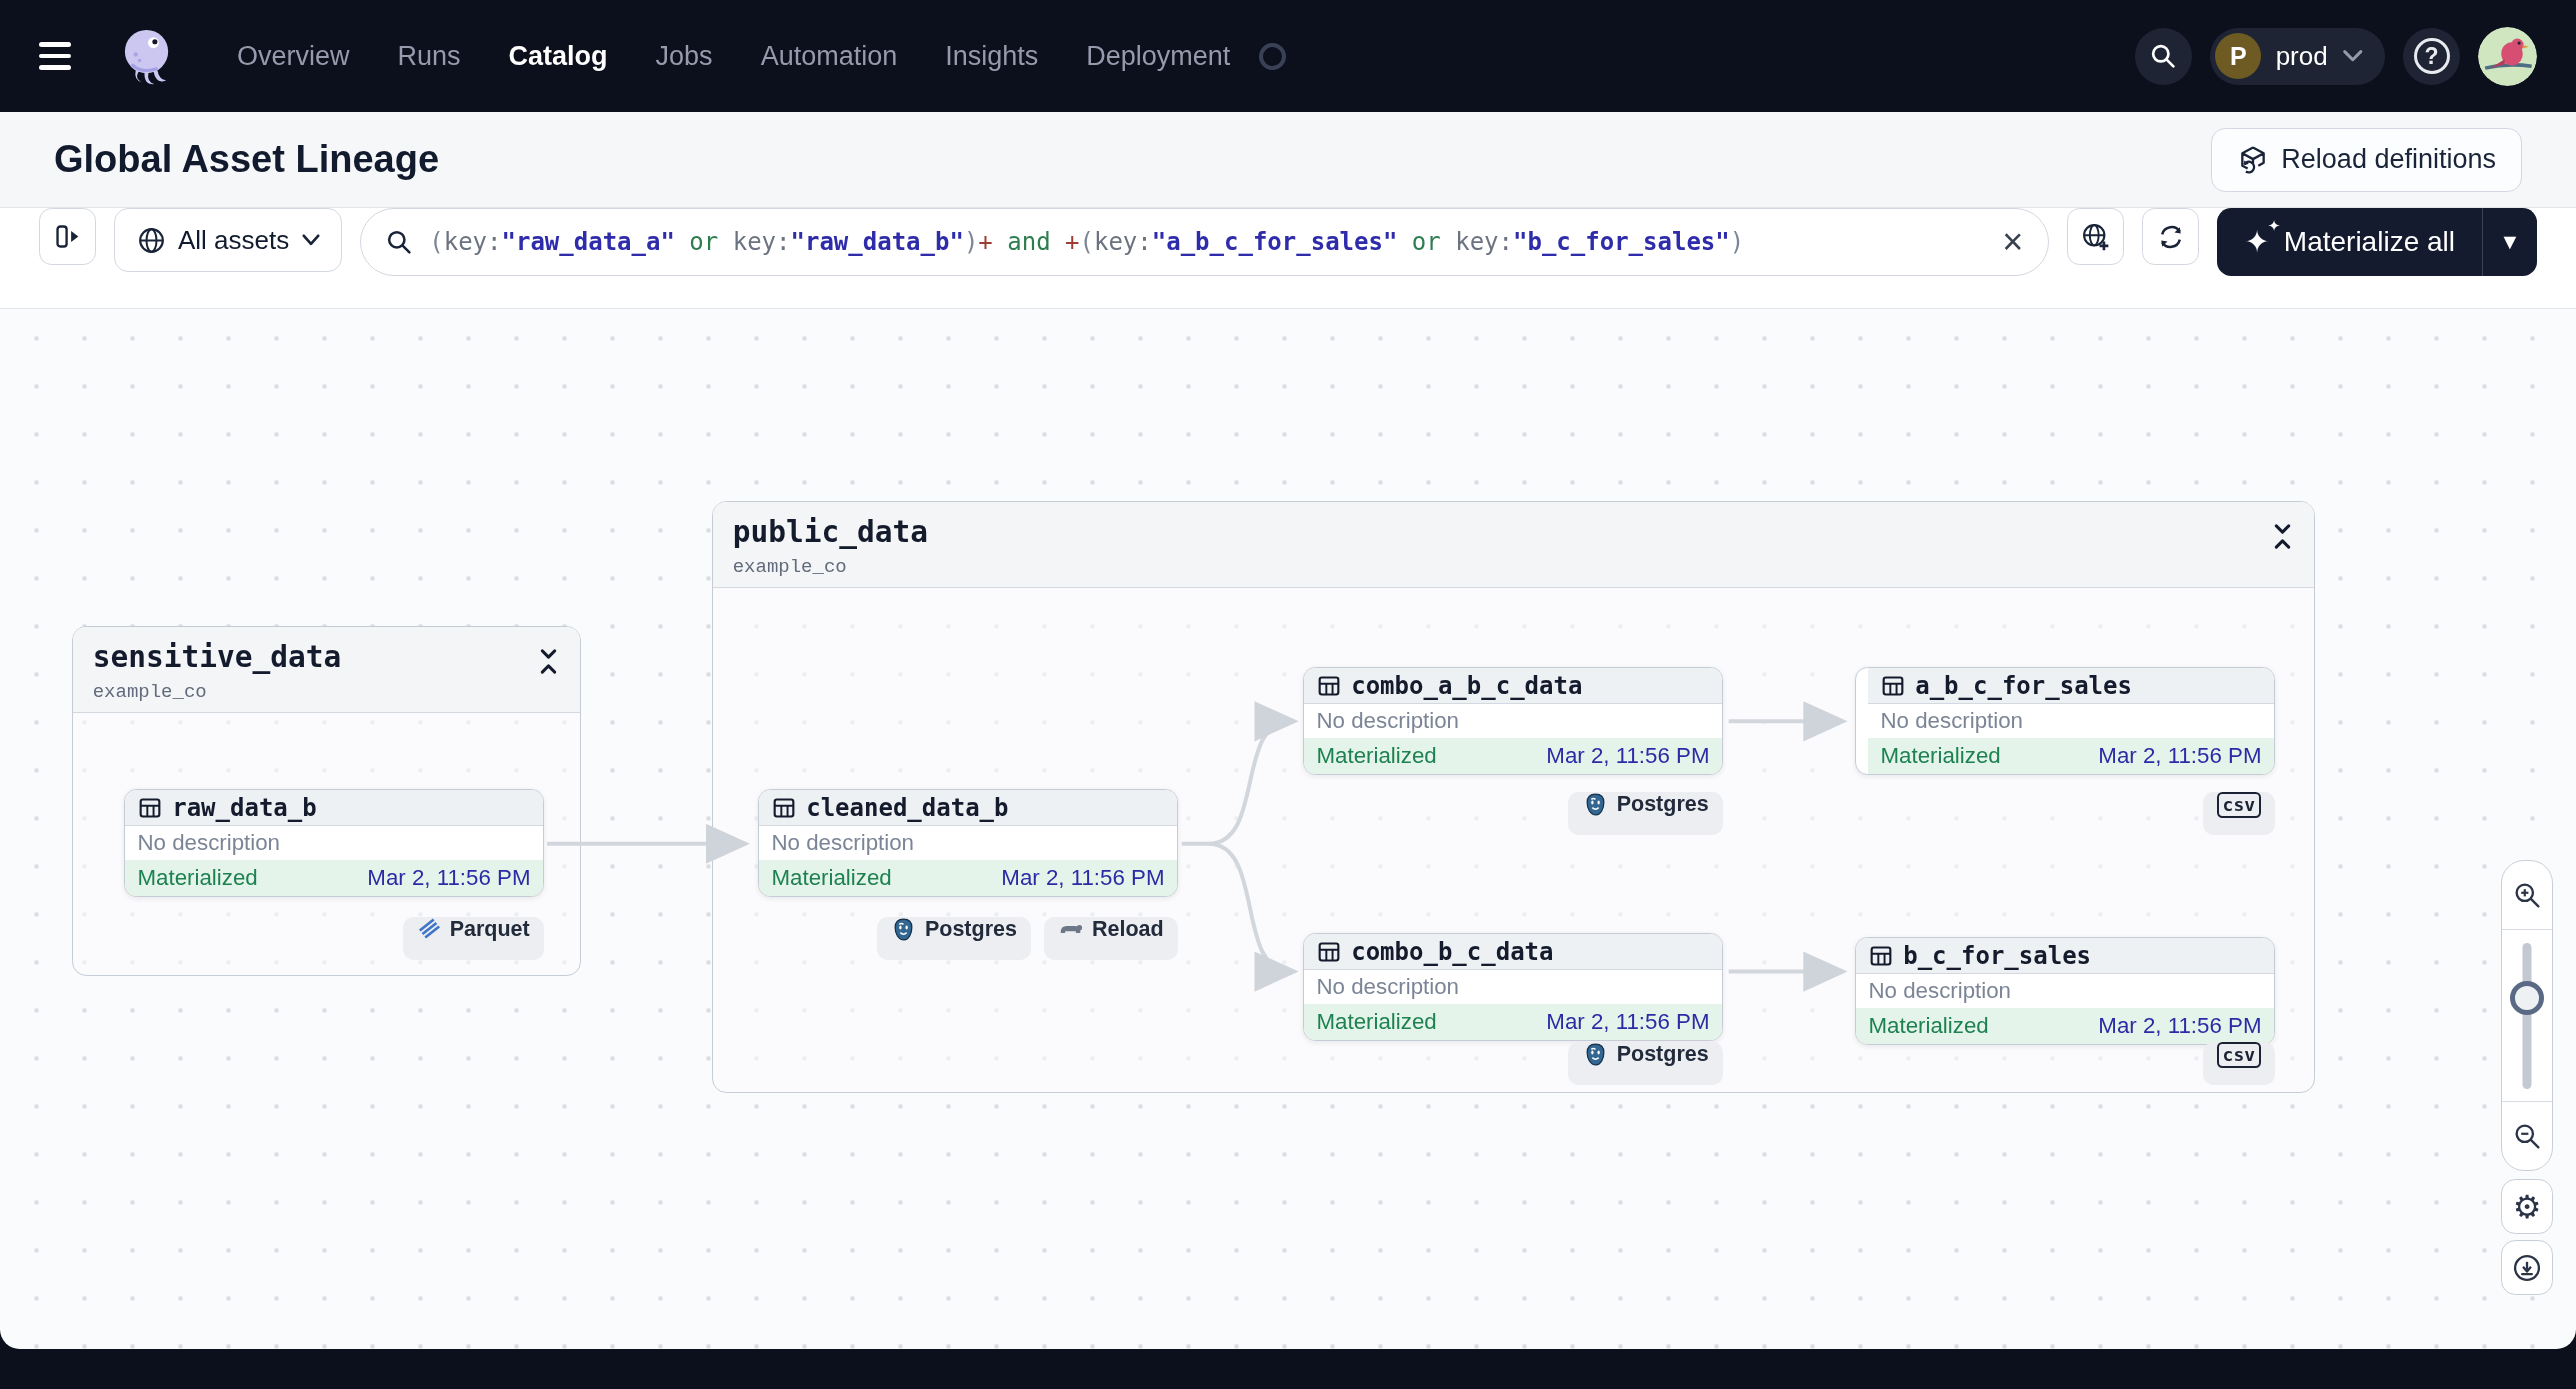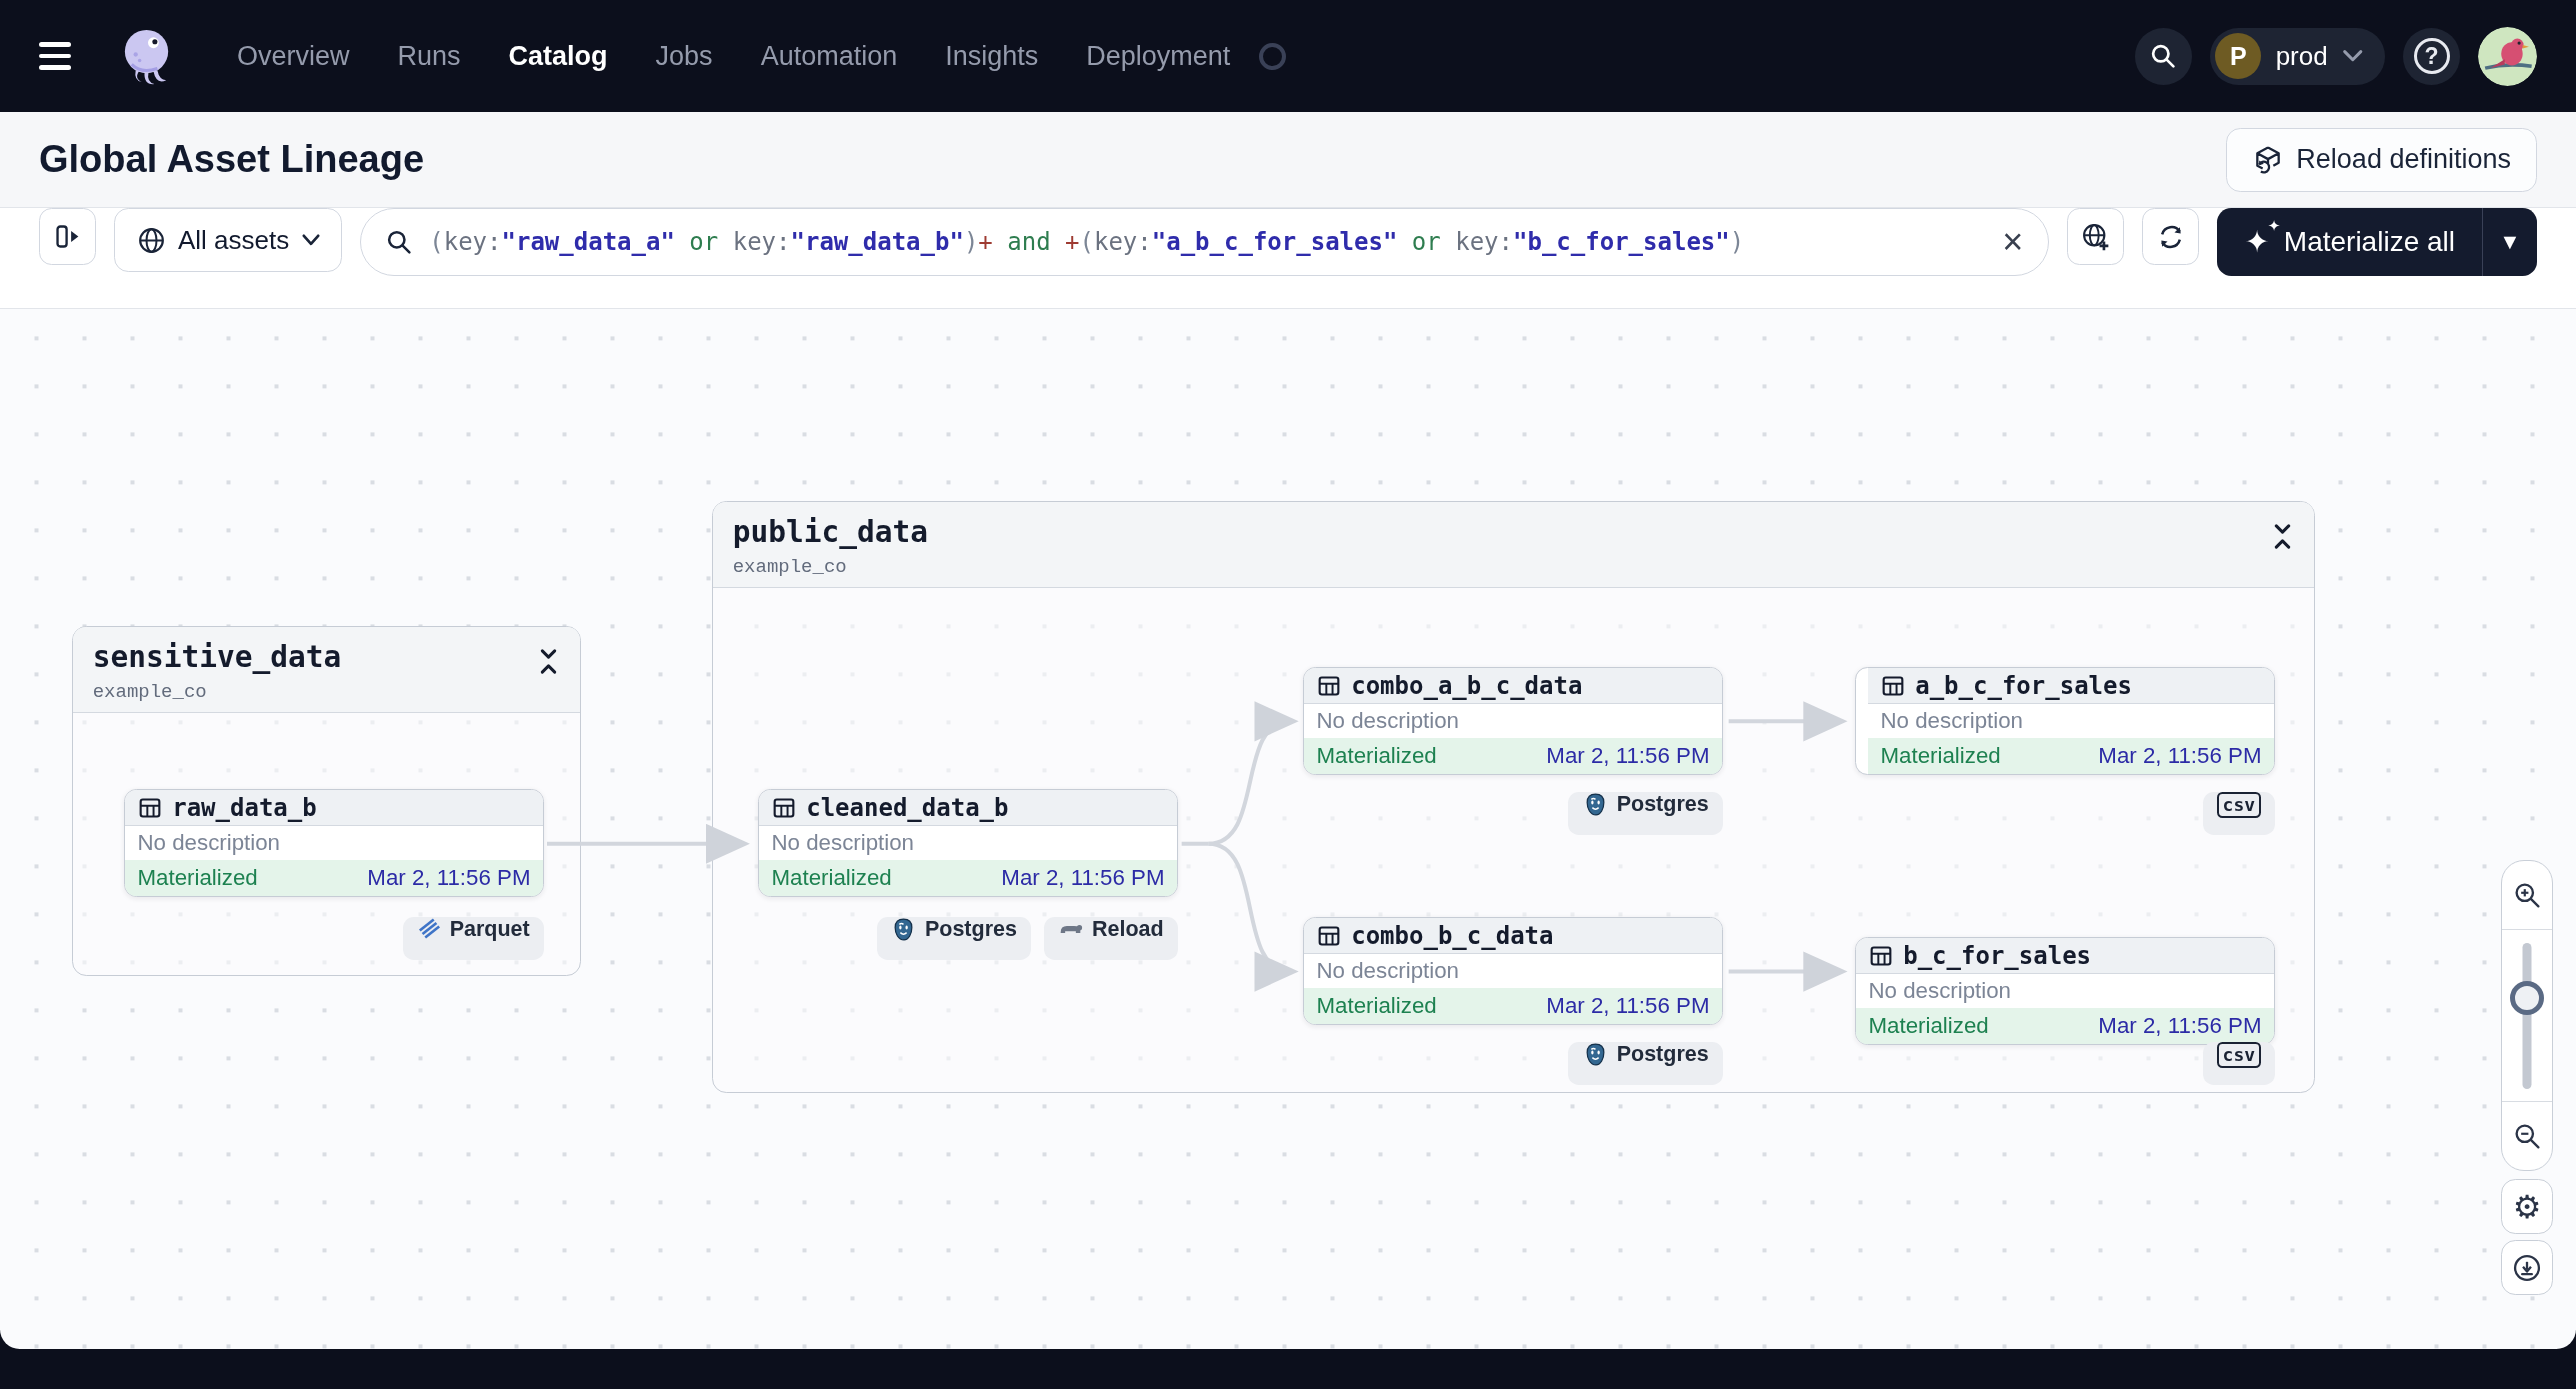--- a/index.html
+++ b/index.html
@@ -21,21 +21,21 @@
   .env-pill { height:57px; border-radius:36px; background:#1e2433; display:flex; align-items:center; gap:14.3px; padding:0 21.5px 0 5.4px; cursor:pointer; }
   .env-avatar { width:46px; height:46px; border-radius:50%; background:#6e5b23; color:#fff; font-size:25px; font-weight:700; display:flex; align-items:center; justify-content:center; }
   .env-name { color:#ffffff; font-size:26px; }
   .help-ring { width:36px; height:36px; border:3.6px solid #e8eaf0; border-radius:50%; color:#e8eaf0; font-size:23px; font-weight:700; display:flex; align-items:center; justify-content:center; }
   .user-avatar { width:59px; height:59px; border-radius:50%; overflow:hidden; cursor:pointer; }
 
   
   .shell { border-radius:0 0 19.7px 19.7px; overflow:hidden; }
 
   
-  .page-header { height:96px; background:#f6f7f9; display:flex; align-items:center; padding:0 39px; border-bottom:1.8px solid #e2e5ea; }
+  .page-header { height:96px; background:#f6f7f9; display:flex; align-items:center; padding:0 54px; border-bottom:1.8px solid #e2e5ea; }
   .page-title { font-size:38px; font-weight:700; color:#121a2e; }
   .reload-btn { margin-left:auto; height:64px; display:flex; align-items:center; gap:12.5px; padding:0 25px; background:#fcfdfe; border:1.8px solid #d2d7e0; border-radius:14.3px; font-size:27px; color:#1a2438; cursor:pointer; }
 
   
   .toolbar { height:101px; background:#ffffff; display:flex; align-items:flex-start; padding:0 39px; gap:18px; border-bottom:1.8px solid #e2e5ea; }
   .tool-btn { height:57px; width:57px; border:1.8px solid #d2d7e0; border-radius:12.5px; background:#fff; display:flex; align-items:center; justify-content:center; cursor:pointer; flex:none; }
   .filter-btn { height:64px; border:1.8px solid #d2d7e0; border-radius:14.3px; background:#fff; display:flex; align-items:center; gap:12.5px; padding:0 21.5px; font-size:26px; color:#121a2e; cursor:pointer; flex:none; }
   .search-box { flex:1; height:68px; border:1.8px solid #d2d7e0; border-radius:36px; display:flex; align-items:center; padding:0 25px; gap:16px; background:#fff; }
   .search-query { font-size:24px; white-space:pre; flex:1; overflow:hidden; }
   .seg-punct { color:#7c8696; } .seg-key { color:#6b7280; }
@@ -316,21 +316,21 @@
       </svg>
       <span class="node-name">a_b_c_for_sales</span>
     </div>
     <div class="node-desc">No description</div>
     <div class="node-status">
       <span class="status-label">Materialized</span>
       <span class="status-time">Mar 2, 11:56 PM</span>
     </div>
   </div>
 
-  <div class="node" style="left:1303px; top:608px;">
+  <div class="node" style="left:1303px; top:624px;">
     <div class="node-header">
       <svg width="24" height="24" viewBox="0 0 27 27">
         <rect x="3" y="4" width="21" height="19" rx="2.5" fill="none" stroke="#141b2c" stroke-width="2.4"></rect>
         <line x1="3" y1="11" x2="24" y2="11" stroke="#141b2c" stroke-width="2.4"></line>
         <line x1="10.5" y1="11" x2="10.5" y2="23" stroke="#141b2c" stroke-width="2.2"></line>
         <line x1="17.5" y1="11" x2="17.5" y2="23" stroke="#141b2c" stroke-width="2.2"></line>
       </svg>
       <span class="node-name">combo_b_c_data</span>
     </div>
     <div class="node-desc">No description</div>

